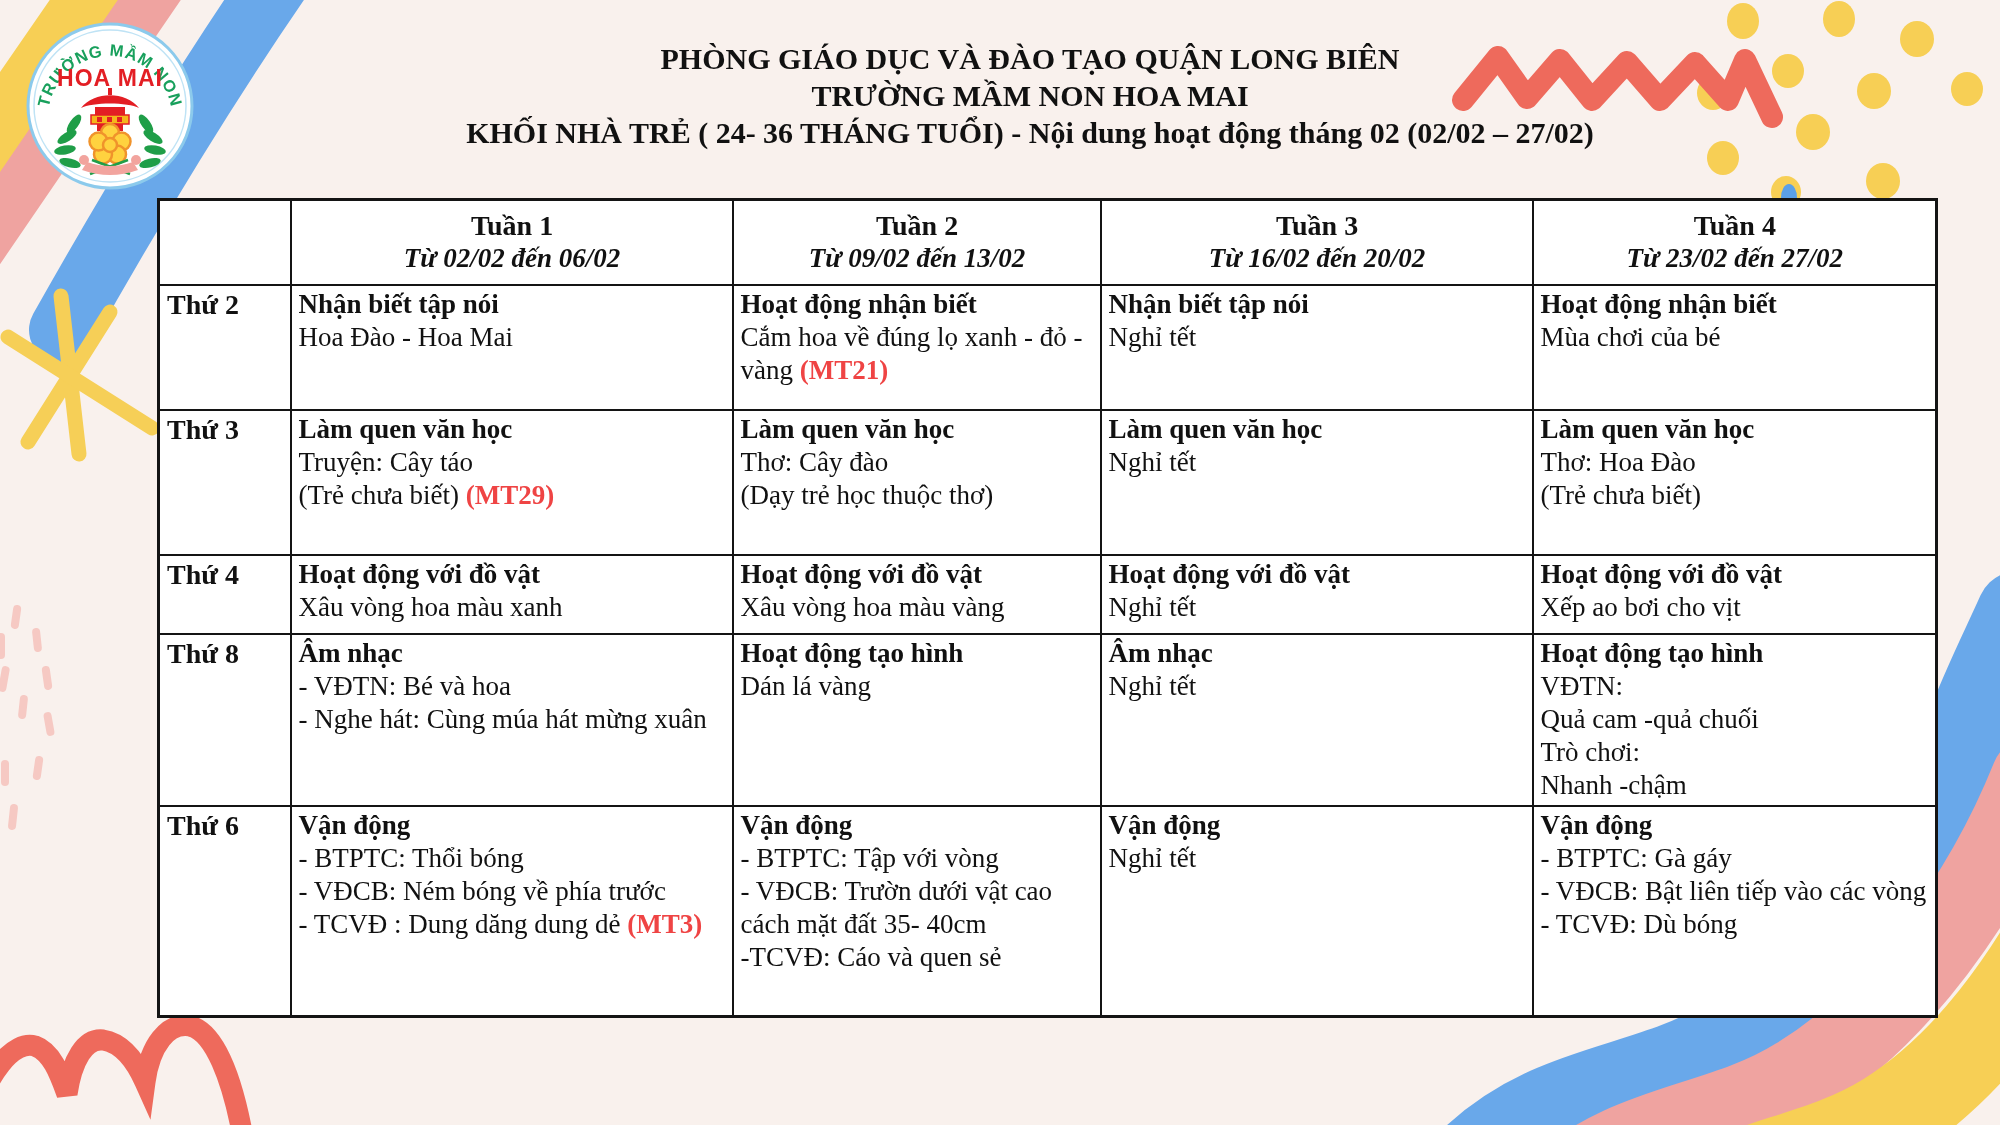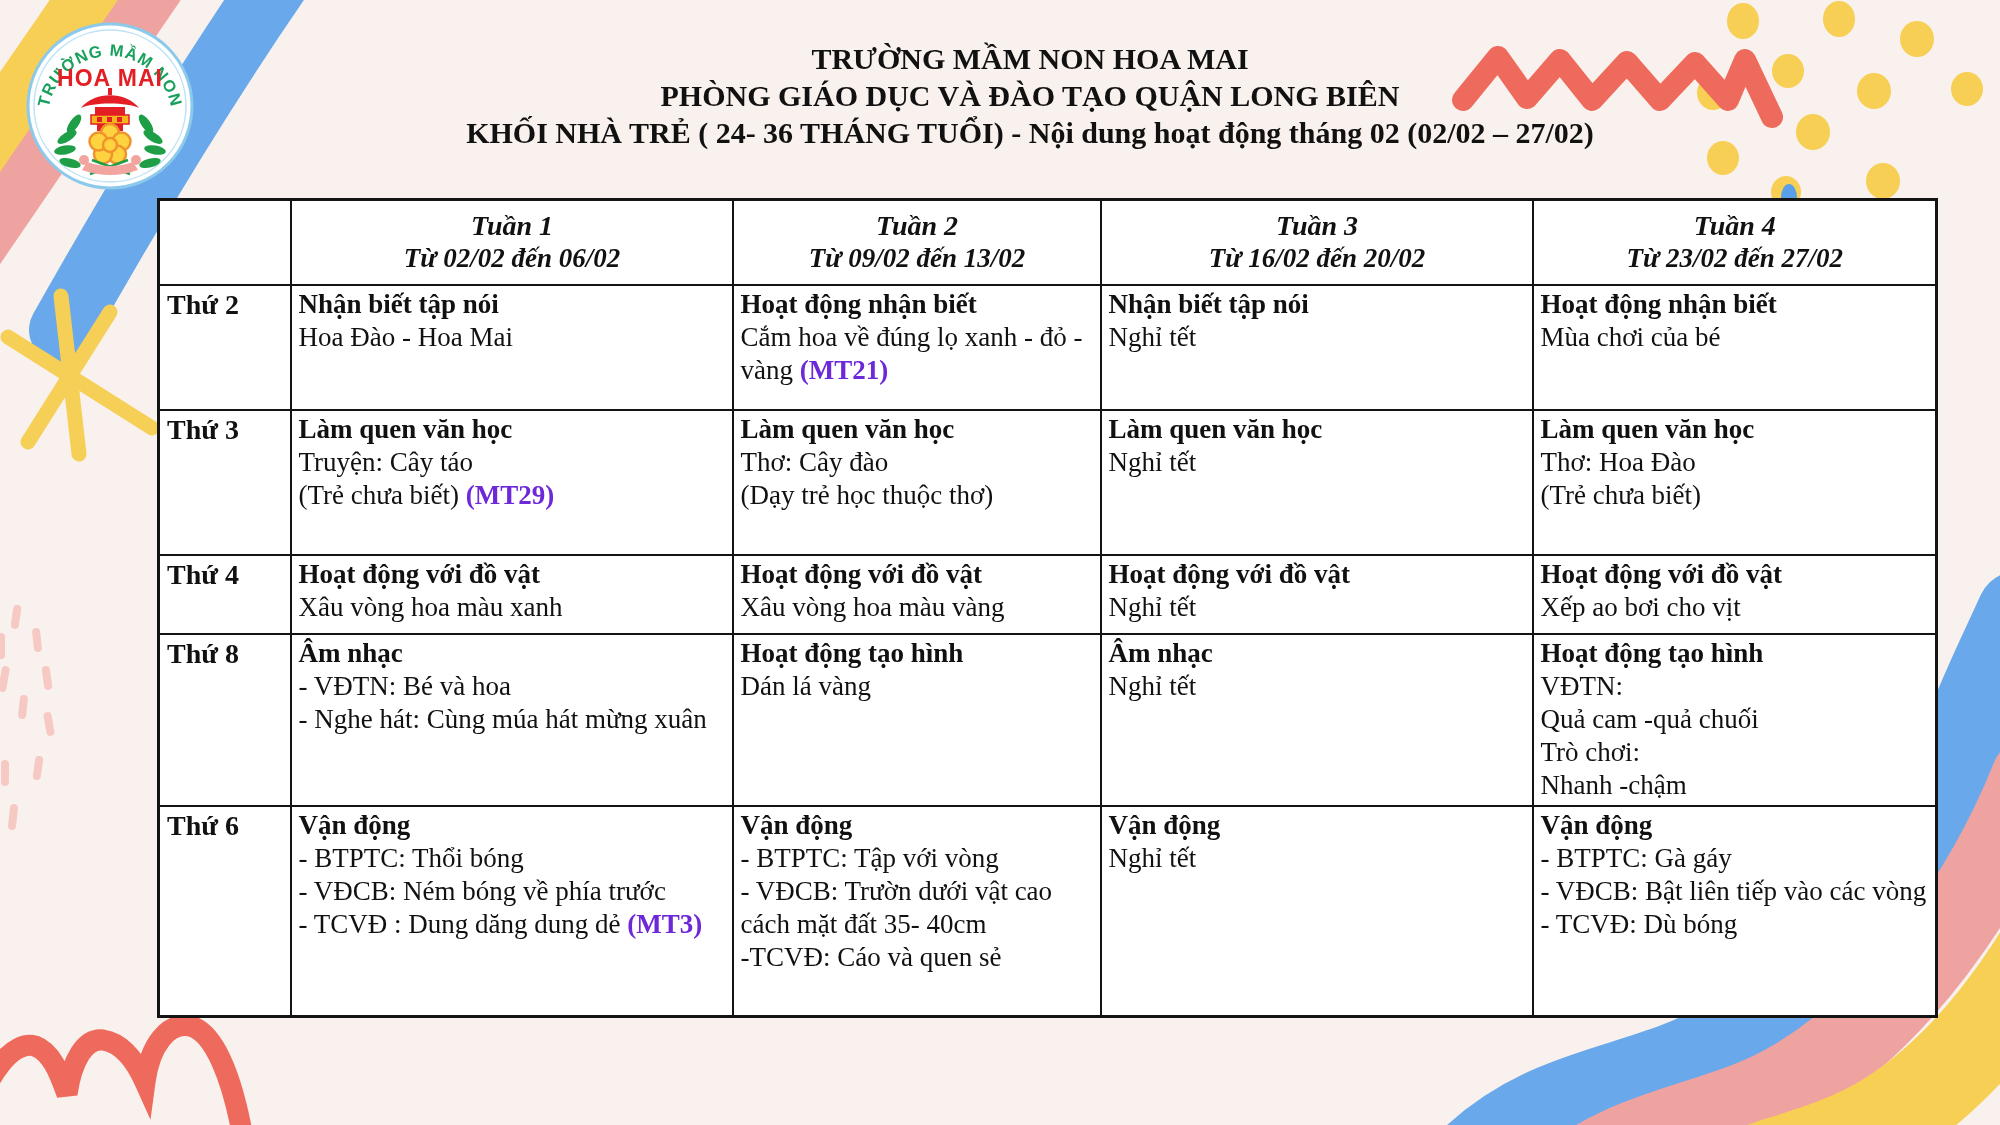--- a/index.html
+++ b/index.html
@@ -34,26 +34,26 @@
     font-size:27px;line-height:33px;
   }
   table.schedule th,table.schedule td{
     border:2px solid #141414;
     background:#ffffff;
     vertical-align:top;
     padding:2px 6px 2px 7px;
     overflow:hidden;
   }
   table.schedule{border:3px solid #141414;}
-  th .wt{font-weight:bold;font-size:28px;padding-top:6px;font-style:italic;}
+  th .wt{font-weight:bold;font-size:28px;padding-top:6px;}
   th .wd{font-weight:bold;font-style:italic;font-size:27px;}
   td.day{font-weight:bold;font-size:28px;padding-top:6px;padding-left:12px;}
   .ct{font-weight:bold;text-align:left;}
   .ln{margin:0;}
-  .mt{color:#6d28d9;font-weight:bold;}
+  .mt{color:#ef4444;font-weight:bold;}
 </style>
 </head>
 <body>
 
 <div class="stage">
 
   <svg id="deco" width="2000" height="1125" viewBox="0 0 2000 1125" aria-hidden="true">
 
     <g>
       <path d="M -30,170 L 115,-40" stroke="#f7cf55" stroke-width="62" stroke-linecap="round" fill="none"></path>
@@ -156,22 +156,22 @@
         <line x1="66" y1="154" x2="104" y2="140" stroke="#1f9e48" stroke-width="2.5"></line>
         <line x1="106" y1="154" x2="68" y2="140" stroke="#1f9e48" stroke-width="2.5"></line>
         <path d="M58,150 Q86,160 114,150 L109,142 Q86,150 63,142 Z" fill="#f2a49e"></path>
         <circle cx="60" cy="140" r="5" fill="#f2a49e"></circle>
         <circle cx="112" cy="140" r="5" fill="#f2a49e"></circle>
       </g>
     </svg>
   </div>
 
   <div class="doc-header">
+    <div>PHÒNG GIÁO DỤC VÀ ĐÀO TẠO QUẬN LONG BIÊN</div>
     <div>TRƯỜNG MẦM NON HOA MAI</div>
-    <div>PHÒNG GIÁO DỤC VÀ ĐÀO TẠO QUẬN LONG BIÊN</div>
     <div>KHỐI NHÀ TRẺ ( 24- 36 THÁNG TUỔI) - Nội dung hoạt động tháng 02 (02/02 – 27/02)</div>
   </div>
 
   <table class="schedule">
     <colgroup>
       <col style="width:132px">
         <col style="width:442px">
         <col style="width:368px">
         <col style="width:432px">
         <col style="width:404px">

